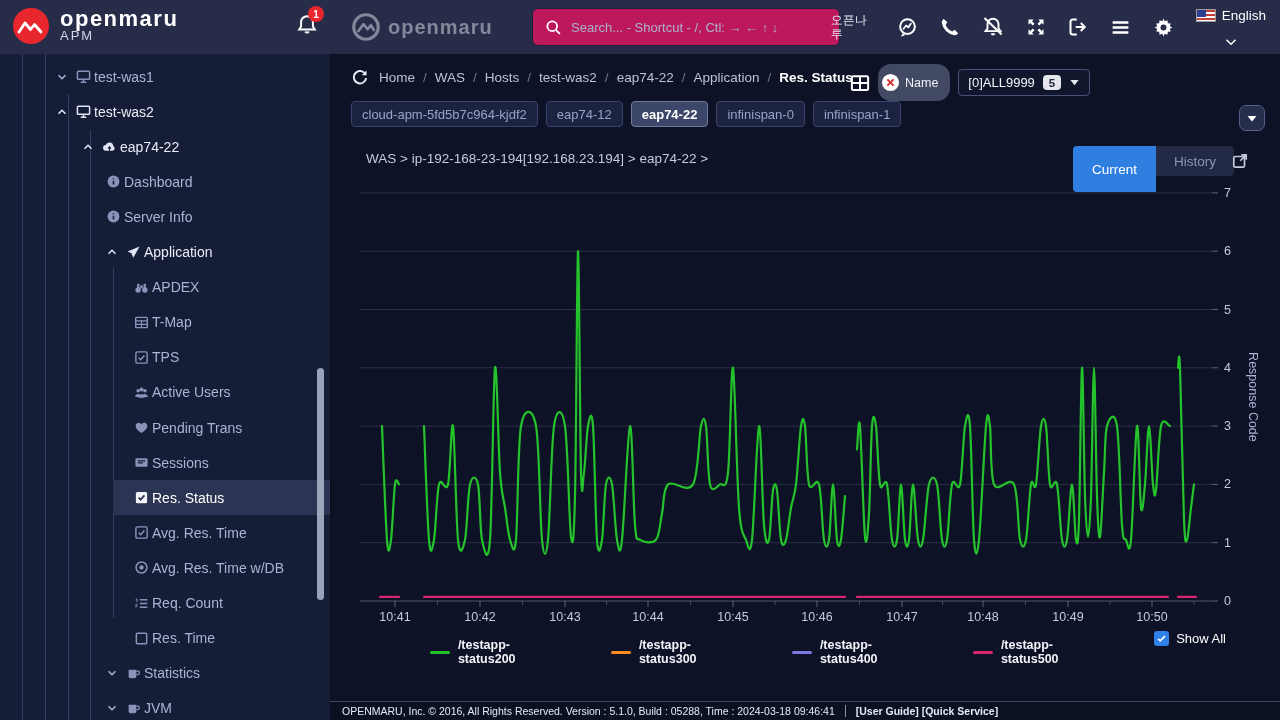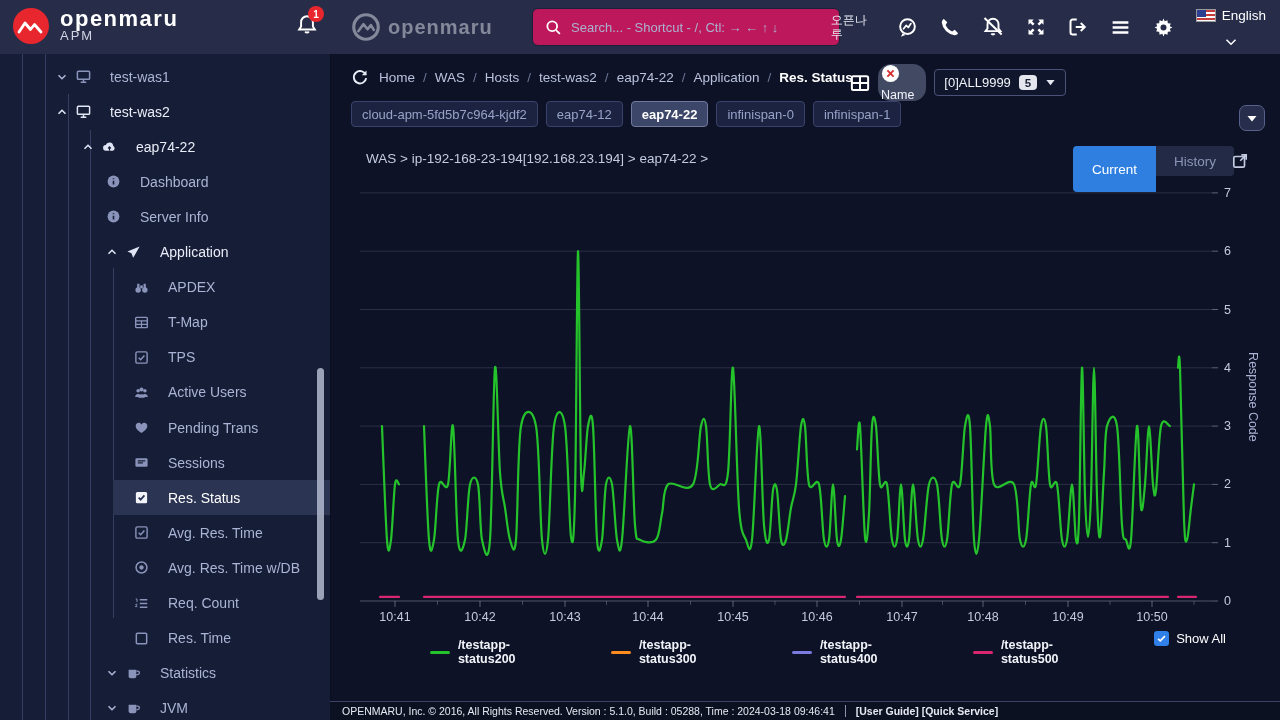--- a/index.html
+++ b/index.html
@@ -37,38 +37,38 @@
   #lang-label { color:#fff; font-size:13.5px; }
   #lang-caret { color:#fff; margin-top:-1px; }
 
   
   #sidebar { position:absolute; left:0; top:54px; width:330px; height:666px; background:#161d36; overflow:hidden; }
   .guide { position:absolute; width:1px; background:#343e63; }
   .side-row { position:absolute; left:0; width:330px; height:35px; display:flex; align-items:center; font-size:14px;
     color:#aab4d4; cursor:pointer; }
   .side-row .chev { width:20px; color:#aab4d4; flex:none; }
   .side-row .s-icon { width:22px; color:#8a94bb; flex:none; }
-  .side-row .lbl { margin-left:16px; white-space:nowrap; }
+  .side-row .lbl { margin-left:0; white-space:nowrap; }
   .side-row.bright { color:#e9edf8; }
   .side-row.bright .s-icon, .side-row.bright .chev { color:#dfe5f4; }
   .side-row.active { background:linear-gradient(to right, transparent 113px, #2c3453 113px); color:#ffffff; }
   .side-row.active .s-icon { color:#f2f4fa; }
   #side-scrollbar { position:absolute; left:317px; top:314px; width:7px; height:232px; border-radius:4px; background:#a9b1c7; opacity:.9; }
 
   
   #main { position:absolute; left:330px; top:54px; width:950px; height:646px; background:#0d1226; border-left:1px solid #0a0e1d; }
   #crumb-row { position:absolute; left:20px; top:14px; display:flex; gap:10px; font-size:13.5px; }
   #refresh-btn { color:#e9edf8; cursor:pointer; }
   #breadcrumb { display:flex; align-items:center; gap:8px; color:#b9c2dd; }
   #breadcrumb .sep { color:#6b7495; }
   #breadcrumb .crumb { cursor:pointer; }
   #breadcrumb .crumb.current { color:#ffffff; font-weight:bold; cursor:default; }
   #filter-cluster { position:absolute; left:519px; top:10px; display:flex; align-items:center; gap:8px; }
   #grid-btn { color:#fff; cursor:pointer; }
-  #name-pill { height:37px; background:#424a63; border-radius:13px; display:flex; align-items:flex-start; padding:0 12px 0 3px; gap:5px; cursor:pointer;flex-direction:column; }
+  #name-pill { height:37px; background:#424a63; border-radius:13px; display:flex; align-items:center; padding:0 12px 0 3px; gap:5px; cursor:pointer; }
   #name-pill .txt { color:#f2f4fa; font-size:12.5px; }
   #scope-dd { height:27px; background:#10162c; border:1px solid #4a5377; border-radius:4px; display:flex; align-items:center;
     padding:0 9px; gap:8px; cursor:pointer; }
   #scope-dd .txt { color:#f2f4fa; font-size:13px; }
   #scope-badge { background:#e4e7ee; color:#1c2236; border-radius:4px; font-size:11.5px; font-weight:bold; padding:1.5px 6px; }
   #scope-caret { color:#e4e7ee; }
   #collapse-btn { position:absolute; left:908px; top:51px; width:26px; height:26px; border:1px solid #57608a; border-radius:7px;
     background:#272e4b; color:#fff; display:flex; align-items:center; justify-content:center; cursor:pointer; }
   #tags-row { position:absolute; left:20px; top:47px; display:flex; gap:8px; }
   .chip { height:26px; border:1px solid #39426b; background:#1b2340; color:#98a3c8; border-radius:4px;

